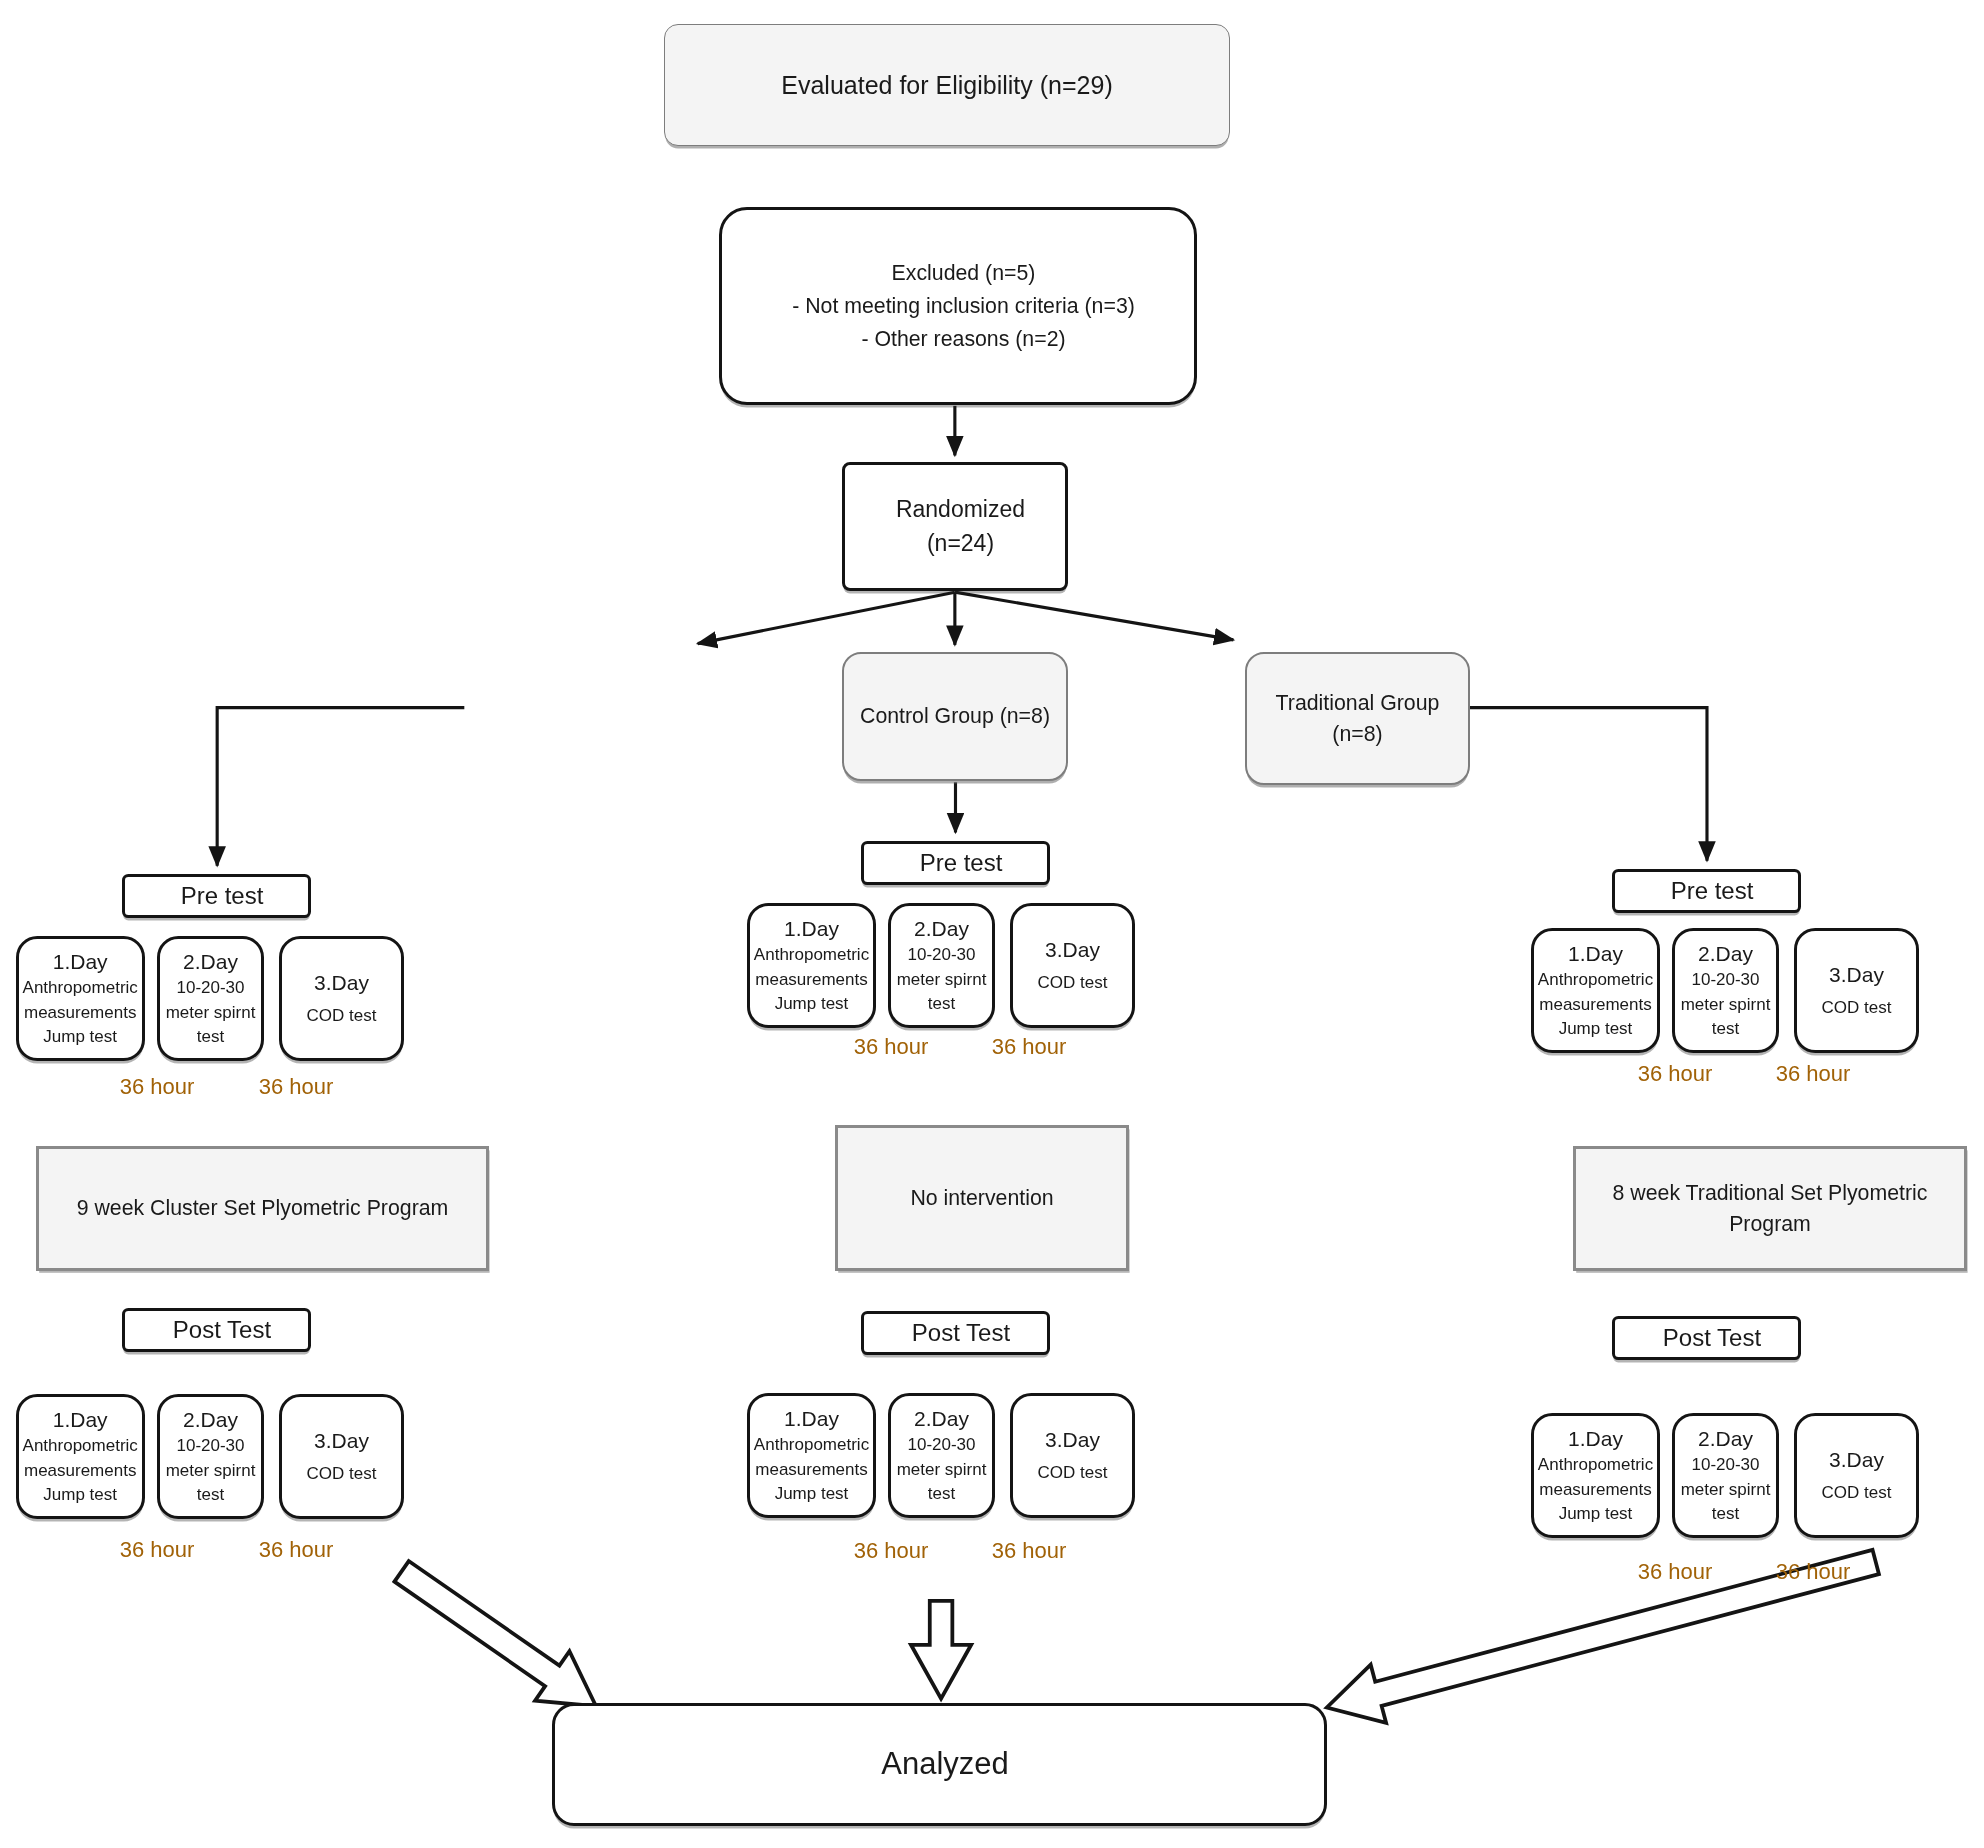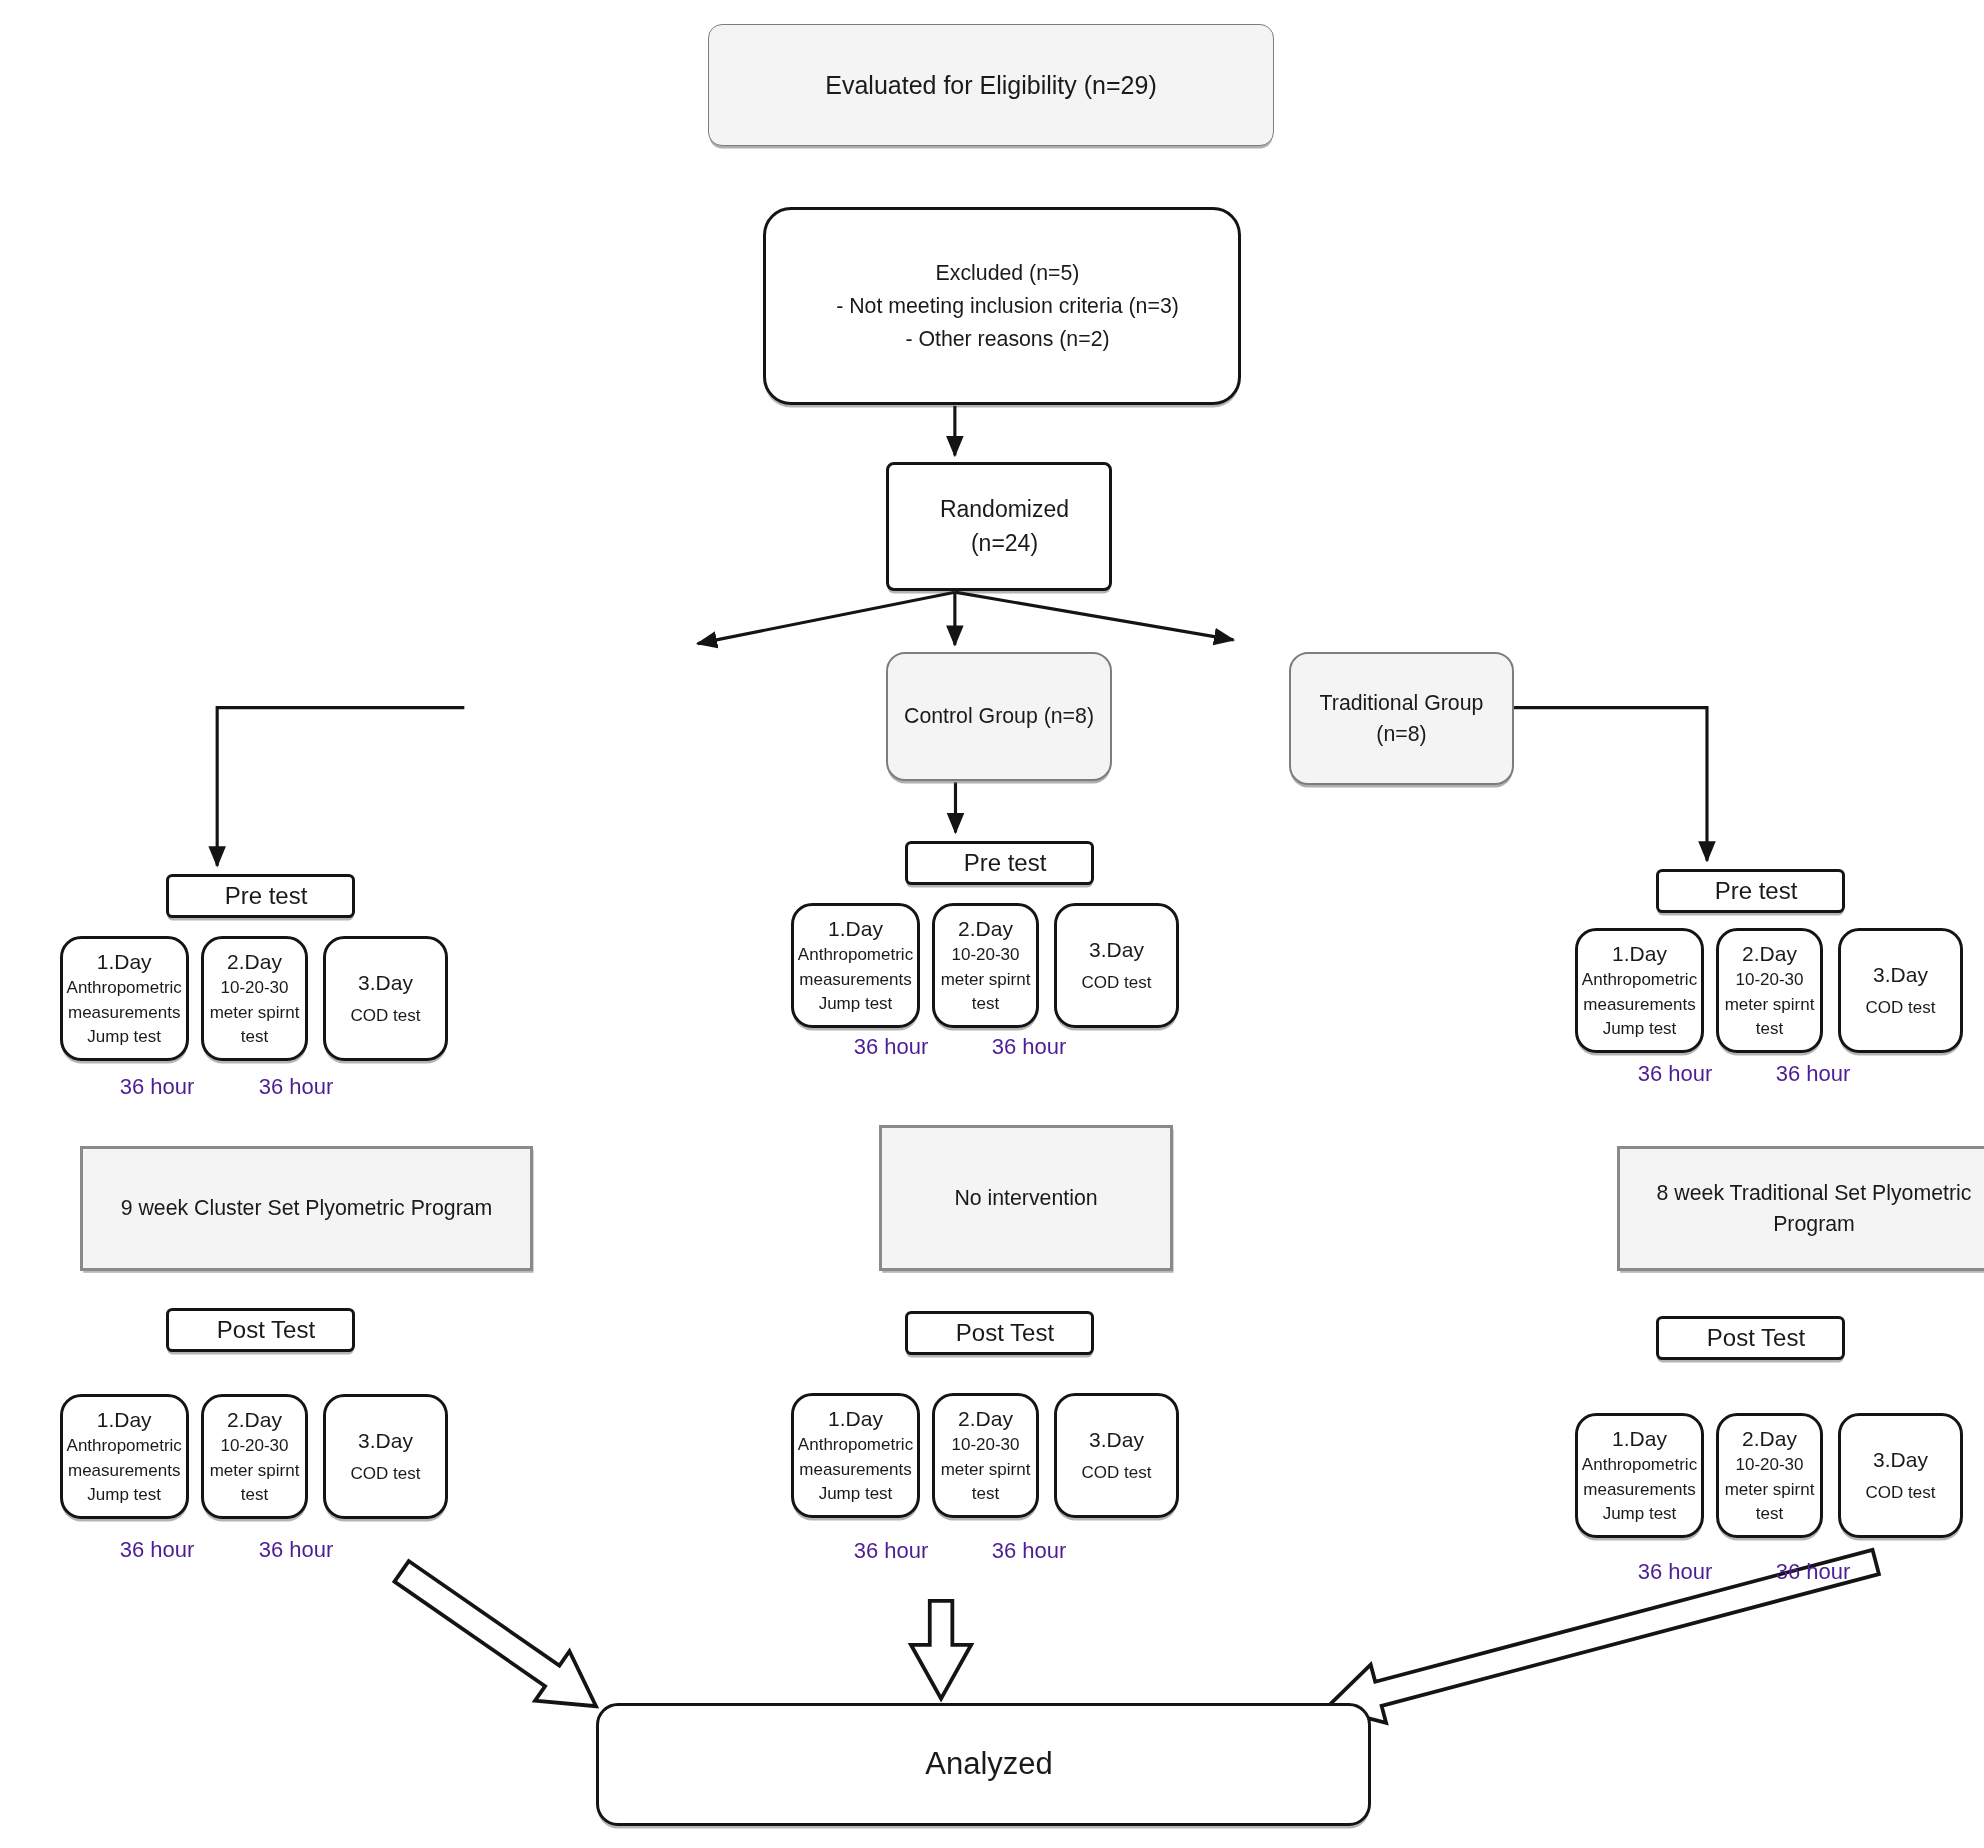--- a/index.html
+++ b/index.html
@@ -1,28 +1,28 @@
 <!DOCTYPE html>
 <html style="font-size:10px"><head>
 <meta charset="utf-8">
 <style>
   html,body{margin:0;padding:0;background:#ffffff;}
   #canvas{position:relative;width:1985px;height:1848px;background:#ffffff;overflow:hidden;
           font-family:"Liberation Sans", sans-serif;color:#1a1a1a;}
   #connectors{position:absolute;left:0;top:0;z-index:1;}
   .box{position:absolute;z-index:2;display:flex;flex-direction:column;align-items:center;
-       justify-content:center;text-align:center;box-sizing:border-box;line-height:1.45;margin-left:44px;}
+       justify-content:center;text-align:center;box-sizing:border-box;line-height:1.45;}
   .gray{background:#f4f4f4;border:2.5px solid #7d7d7d;box-shadow:0 3.8px 0 -1.3px rgba(110,110,110,.55);}
   .dark{background:#ffffff;border:3.1px solid #141414;box-shadow:0 3.8px 0 -1.3px rgba(40,40,40,.35);padding-left:11px;}
   .flat{background:#f4f4f4;border:3.1px solid #8a8a8a;box-shadow:1.9px 3.1px 0 -1.3px rgba(110,110,110,.5);}
   .day{justify-content:space-evenly;padding:5px 2.5px;line-height:1.1;}
   .day.short{justify-content:center;gap:12.5px;}
   .day .h{font-size:21px;}
   .day .b{font-size:17px;}
-  .hour{position:absolute;z-index:2;width:138px;text-align:center;font-size:22px;color:#4c1d95;}
+  .hour{position:absolute;z-index:2;width:138px;text-align:center;font-size:22px;color:#a16207;}
 </style>
 </head>
 <body>
 
 <div id="canvas">
 
   <svg id="connectors" width="1985" height="1848" viewBox="0 0 3164 2946">
     <defs>
       <marker id="ah" markerUnits="userSpaceOnUse" markerWidth="36" markerHeight="30" refX="31" refY="14" orient="auto">
         <path d="M0,0 L34,14 L0,28 Z" fill="#141414"></path>

